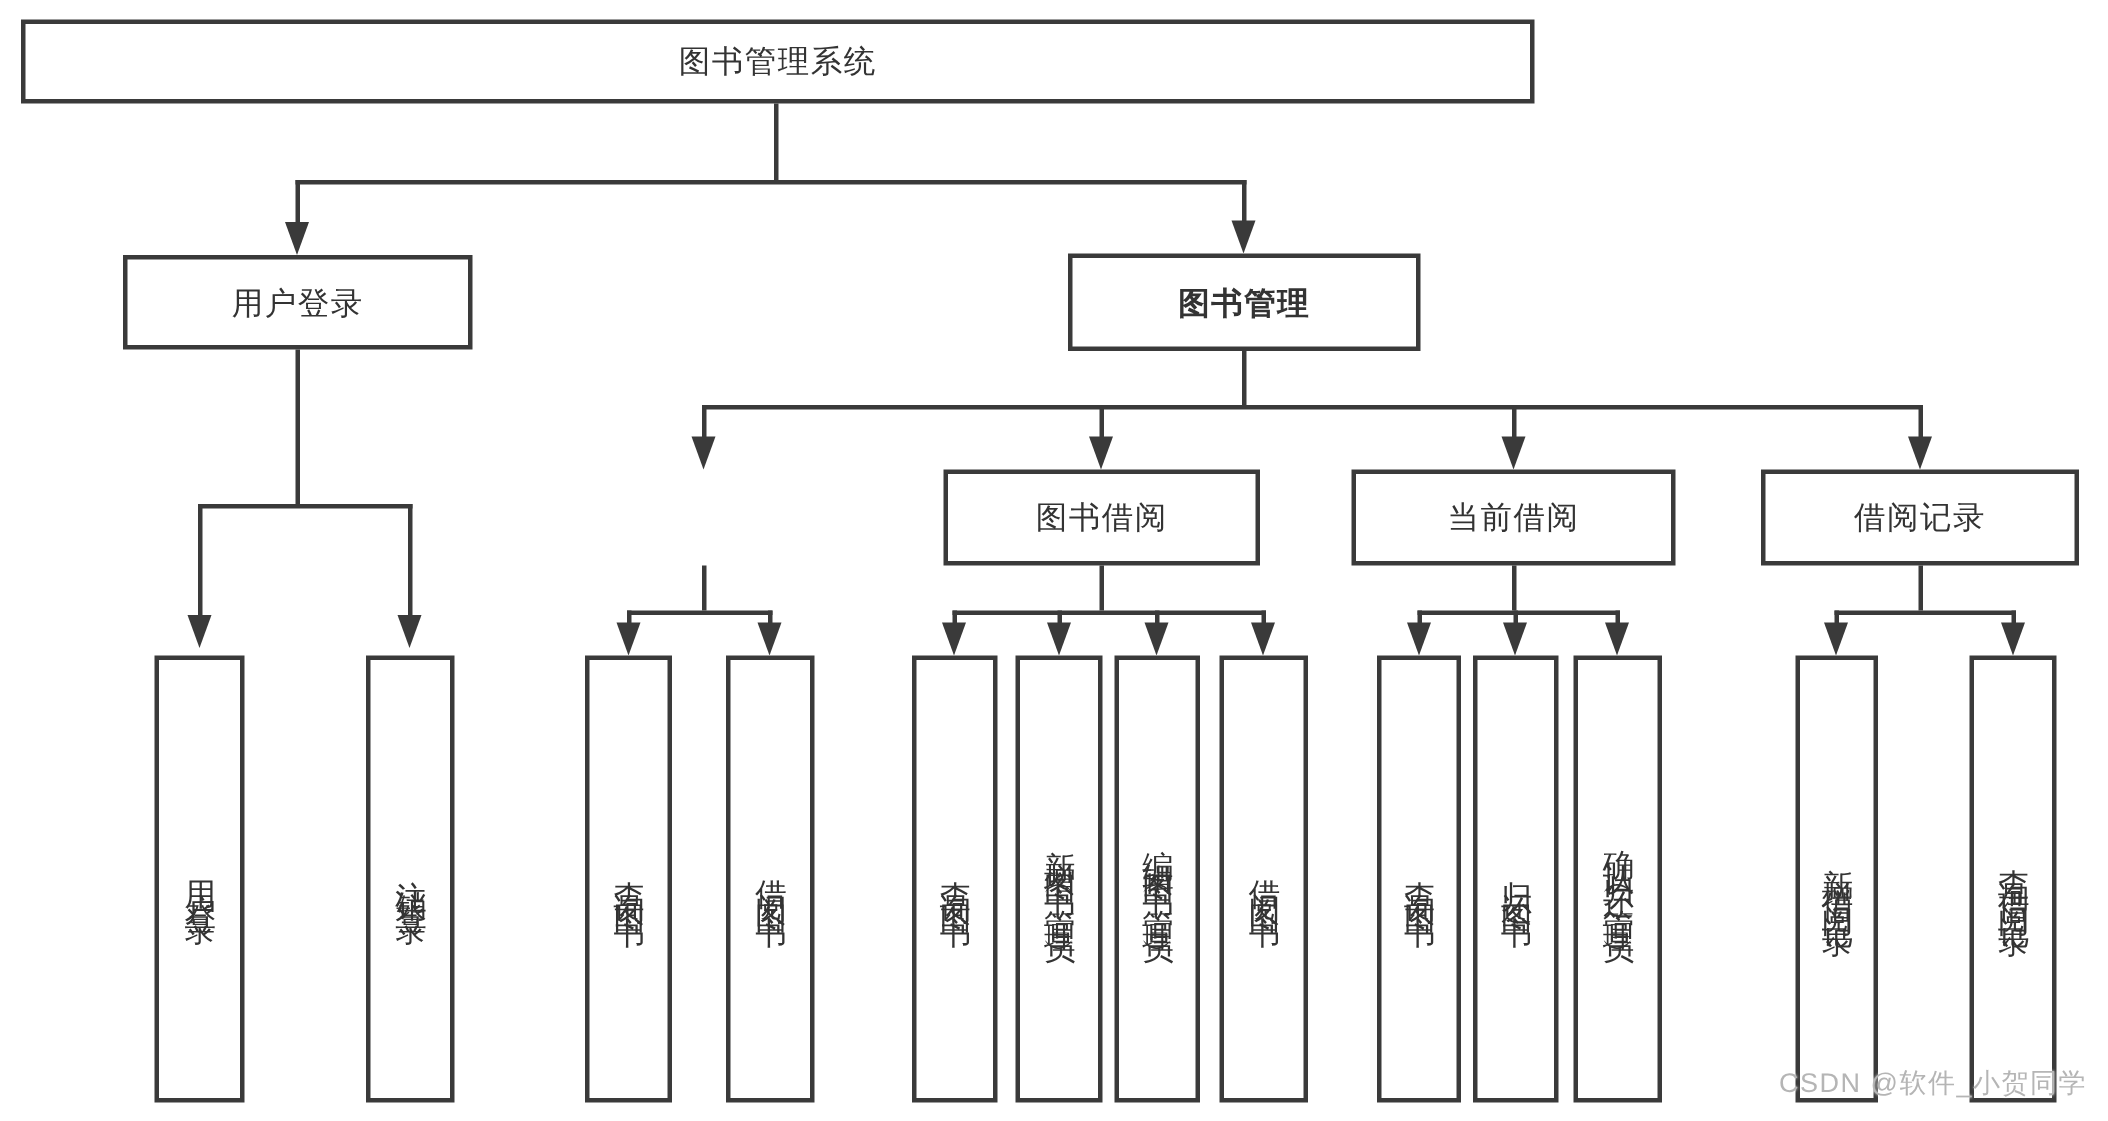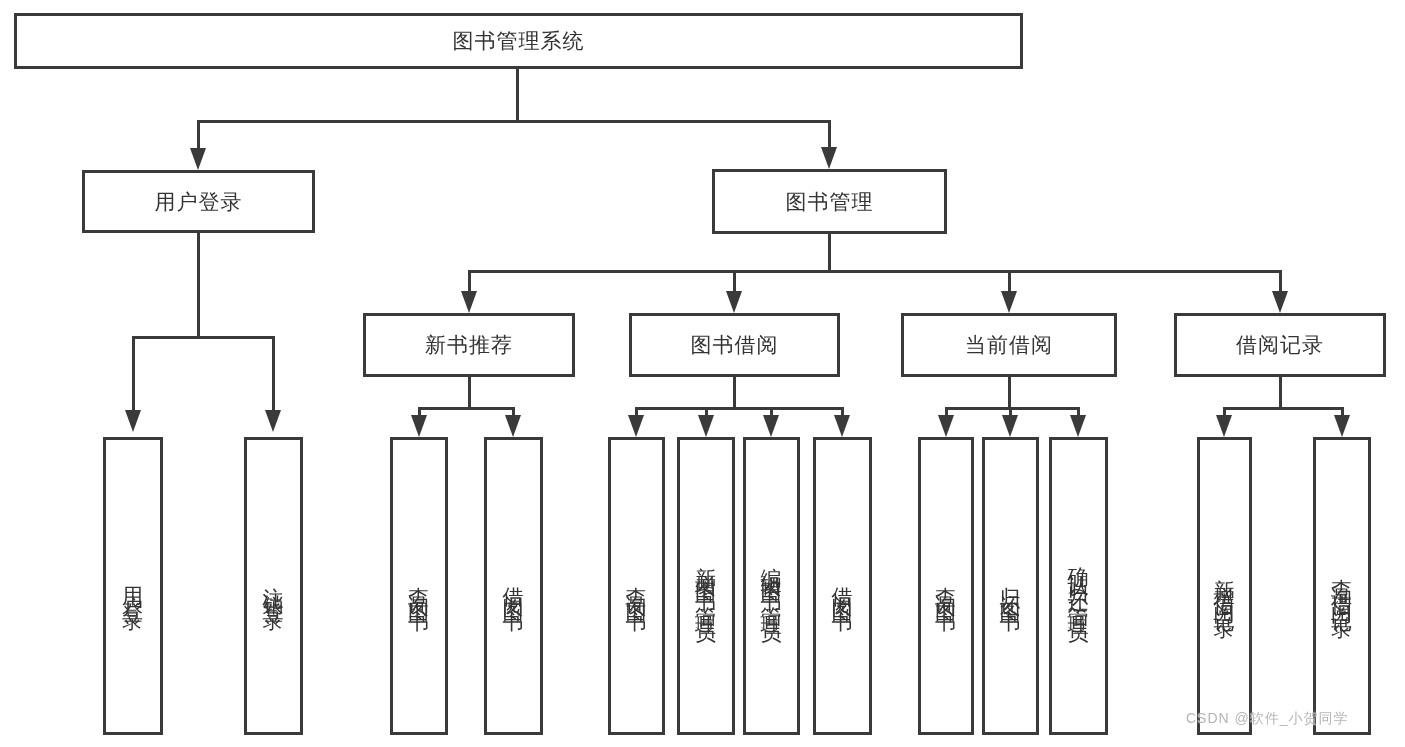--- a/index.html
+++ b/index.html
@@ -21,28 +21,28 @@
   .vline{width:3px;}
   .arrow{position:absolute;width:0;}
   .arrow .shaft{position:absolute;left:-1.5px;top:0;bottom:10px;width:3px;background:#3a3a3a;}
   .arrow .head{
     position:absolute;left:-8.5px;bottom:0;width:0;height:0;
     border-left:8.5px solid transparent;border-right:8.5px solid transparent;
     border-top:22px solid #3a3a3a;
   }
   .watermark{
     position:absolute;left:1186px;top:710px;
-    font-size:14px;color:#b5b5b5;letter-spacing:1px;white-space:nowrap;
+    font-size:18px;color:#b5b5b5;letter-spacing:1px;white-space:nowrap;
     text-shadow:0 0 2px #ffffff;
   }
 
   
   .n-root{left:14px;top:13px;width:1009px;height:56px;}
   .n-user{left:82px;top:170px;width:233px;height:63px;}
-  .n-mgmt{left:712px;top:169px;width:235px;height:65px;}
+  .n-mgmt{left:712px;top:169px;width:235px;height:65px;font-weight:bold;}
   .n-l3a{left:363px;top:313px;width:212px;height:64px;}
   .n-l3b{left:629px;top:313px;width:211px;height:64px;text-align:center;}
   .n-l3c{left:901px;top:313px;width:216px;height:64px;text-align:right;}
   .n-l3d{left:1174px;top:313px;width:212px;height:64px;}
   .leaf{top:437px;height:298px;}
   .lf1{left:103px;width:60px;}
   .lf2{left:244px;width:59px;}
   .lf3{left:390px;width:58px;}
   .lf4{left:484px;width:59px;}
   .lf5{left:608px;width:57px;}
@@ -99,21 +99,20 @@
     </div>
   <div class="arrow" style="left:1009px;top:270px;height:43px;">
       <div class="shaft"></div>
       <div class="head"></div>
     </div>
   <div class="arrow" style="left:1280px;top:270px;height:43px;">
       <div class="shaft"></div>
       <div class="head"></div>
     </div>
 
-  <div class="box n-l3a">新书推荐</div>
   <div class="box n-l3b">图书借阅</div>
   <div class="box n-l3c">当前借阅</div>
   <div class="box n-l3d">借阅记录</div>
 
   <div class="vline" style="left:467.5px;top:377px;height:30px;"></div>
   <div class="hline" style="left:417.5px;top:407px;width:97.5px;"></div>
   <div class="arrow" style="left:419px;top:407px;height:30px;">
       <div class="shaft"></div>
       <div class="head"></div>
     </div>

